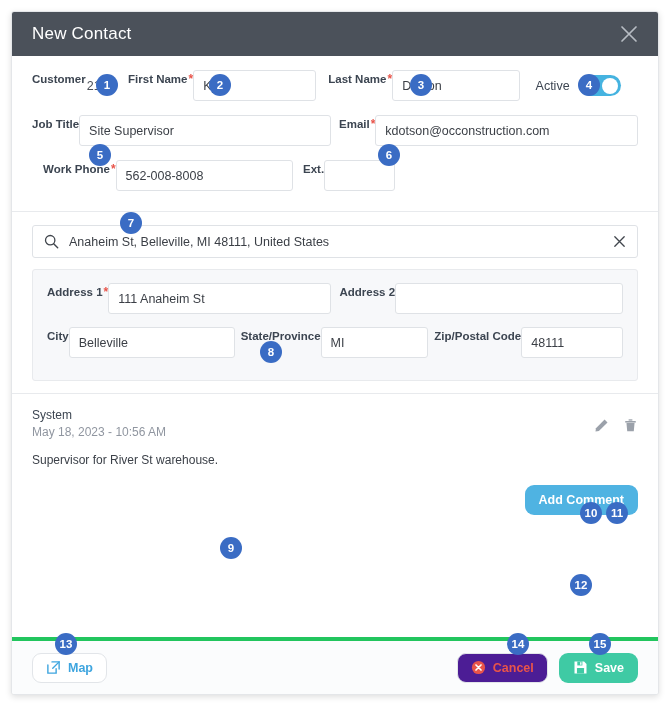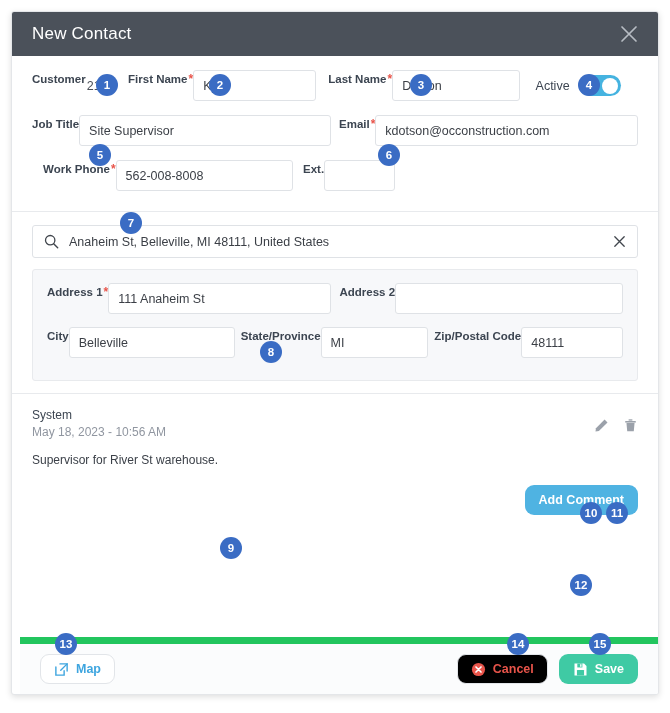--- a/index.html
+++ b/index.html
@@ -141,29 +141,29 @@
     font-size: 12.5px;
     font-weight: bold;
     padding: 0 13px;
     height: 30px;
     cursor: pointer;
     border: 1px solid transparent;
     white-space: nowrap;
   }
   .btn-addcomment { background: #4fb3e2; color: #ffffff; }
   .btn-map { background: #ffffff; color: #3ea5df; border: 1px solid #e2e5e9; }
-  .btn-cancel { background: #000000; color: #e8544a; border: 1px solid #e2e5e9; }
+  .btn-cancel { background: #4c1d95; color: #e8544a; border: 1px solid #e2e5e9; }
   .btn-save { background: #3fcaa4; color: #ffffff; }
 
   
   .modal-footer {
-    position: absolute; left: 8px; right: 0; bottom: 0;
+    position: absolute; left: 0; right: 0; bottom: 0;
     height: 57px;
     background: #fbfcfd;
-    border-top: 7px solid #22c55e;
+    border-top: 4px solid #22c55e;
     display: flex; align-items: center; justify-content: space-between;
     padding: 0 20px;
   }
   .footer-right { display: flex; gap: 11px; }
 
   
   .badge {
     position: absolute;
     width: 22px; height: 22px;
     border-radius: 50%;

